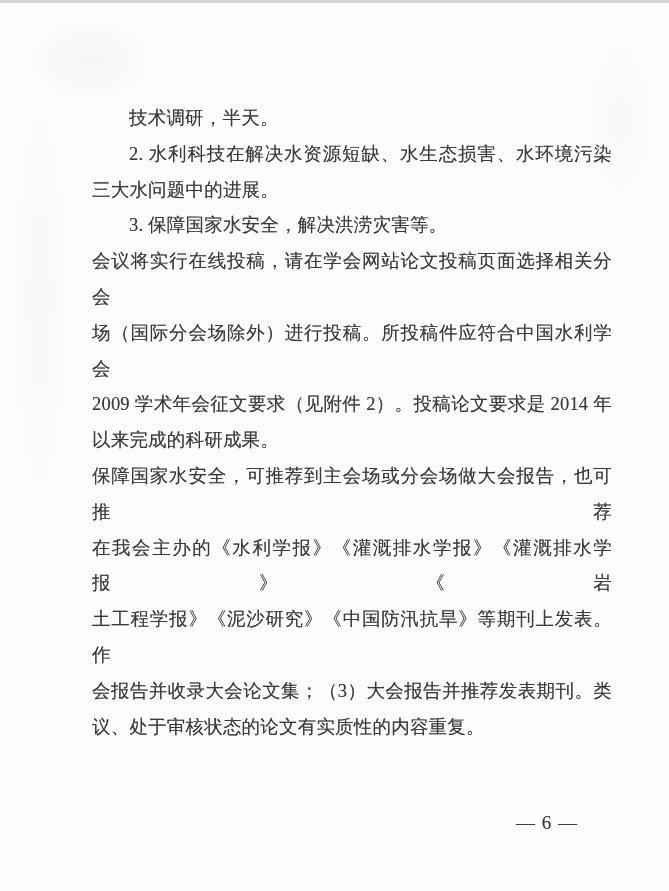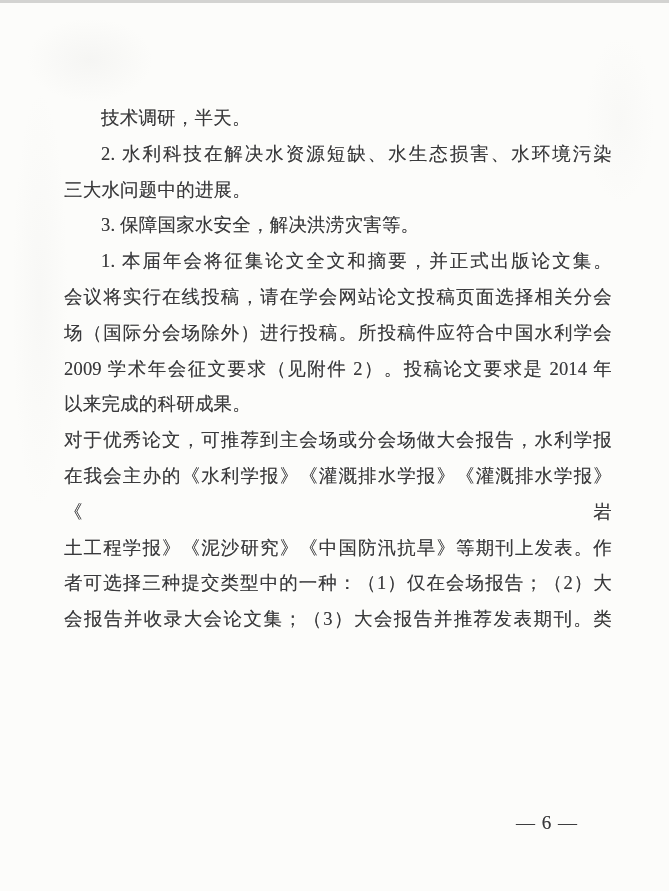--- a/index.html
+++ b/index.html
@@ -32,21 +32,21 @@
   .doc{
     position:absolute;
     left:64px;top:101px;
     width:548px;
     font-size:18.5px;
     line-height:35.8px;
     color:#3a3a3c;
     letter-spacing:0.2px;
     text-shadow:0 0 0.5px rgba(58,58,60,0.55);
   }
-  .line{white-space:nowrap;}
+  .line{white-space:nowrap;margin-left:28px;}
   .line.indent{text-indent:37px;}
   .line.fill{
     white-space:normal;
     text-align:justify;
     text-align-last:justify;
   }
   .page-num{
     position:absolute;
     top:811px;right:91px;
     font-size:19px;
@@ -59,25 +59,24 @@
 </head>
 <body>
 
 <div class="page">
   <div class="top-strip"></div>
   <div class="doc" id="doc-body">
       <div class="line indent">技术调研，半天。</div>
       <div class="line indent fill">2. 水利科技在解决水资源短缺、水生态损害、水环境污染</div>
       <div class="line">三大水问题中的进展。</div>
       <div class="line indent">3. 保障国家水安全，解决洪涝灾害等。</div>
-      <div class="line indent fill">1. 本届年会将征集论文全文和摘要，并正式出版论文集。</div>
       <div class="line fill">会议将实行在线投稿，请在学会网站论文投稿页面选择相关分会</div>
       <div class="line fill">场（国际分会场除外）进行投稿。所投稿件应符合中国水利学会</div>
       <div class="line fill">2009 学术年会征文要求（见附件 2）。投稿论文要求是 2014 年</div>
       <div class="line">以来完成的科研成果。</div>
-      <div class="line fill">对于优秀论文，可推荐到主会场或分会场做大会报告，水利学报</div>
+      <div class="line fill">保障国家水安全，可推荐到主会场或分会场做大会报告，也可推荐</div>
       <div class="line fill">在我会主办的《水利学报》《灌溉排水学报》《灌溉排水学报》《岩</div>
       <div class="line fill">土工程学报》《泥沙研究》《中国防汛抗旱》等期刊上发表。作</div>
-      <div class="line fill">者可选择三种提交类型中的一种：（1）仅在会场报告；（2）大</div>
       <div class="line fill">会报告并收录大会论文集；（3）大会报告并推荐发表期刊。类</div>
+      <div class="line">议、处于审核状态的论文有实质性的内容重复。</div>
     </div>
   <div class="page-num">— 6 —</div>
 </div>
 
 </body></html>

